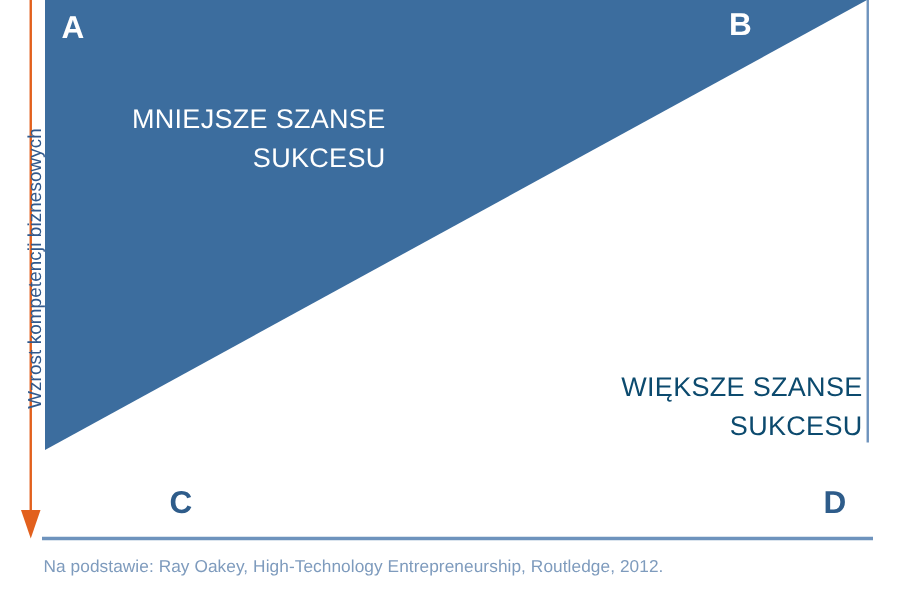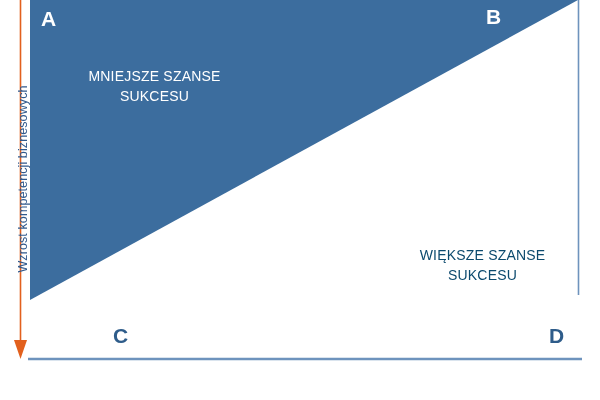--- a/index.html
+++ b/index.html
@@ -53,22 +53,22 @@
   .corner-letter.dark  { color: #2e5c8a; }
 
   #letter-a { left: 41px;  top: 8px;   }
   #letter-b { left: 486px; top: 6px;   }
   #letter-c { left: 113px; top: 325px; }
   #letter-d { left: 549px; top: 325px; }
 
   
   .region-text {
     position: absolute;
-    text-align: center;
-    font-size: 14px;
+    text-align: right;
+    font-size: 18px;
     line-height: 1.45;
     letter-spacing: 0.2px;
     white-space: pre-line;
   }
   #text-less-success {
     left: 52px;
     top: 66px;
     width: 205px;
     color: #ffffff;
   }
@@ -112,14 +112,15 @@
   <div class="corner-letter light" id="letter-a">A</div>
   <div class="corner-letter light" id="letter-b">B</div>
   <div class="corner-letter dark" id="letter-c">C</div>
   <div class="corner-letter dark" id="letter-d">D</div>
 
   <div class="region-text" id="text-less-success">MNIEJSZE SZANSE
 SUKCESU</div>
   <div class="region-text" id="text-more-success">WIĘKSZE SZANSE
 SUKCESU</div>
 
+  <div class="caption">Na podstawie: Ray Oakey, High-Technology Entrepreneurship, Routledge, 2012.</div>
 
 </div>
 
 </body></html>

